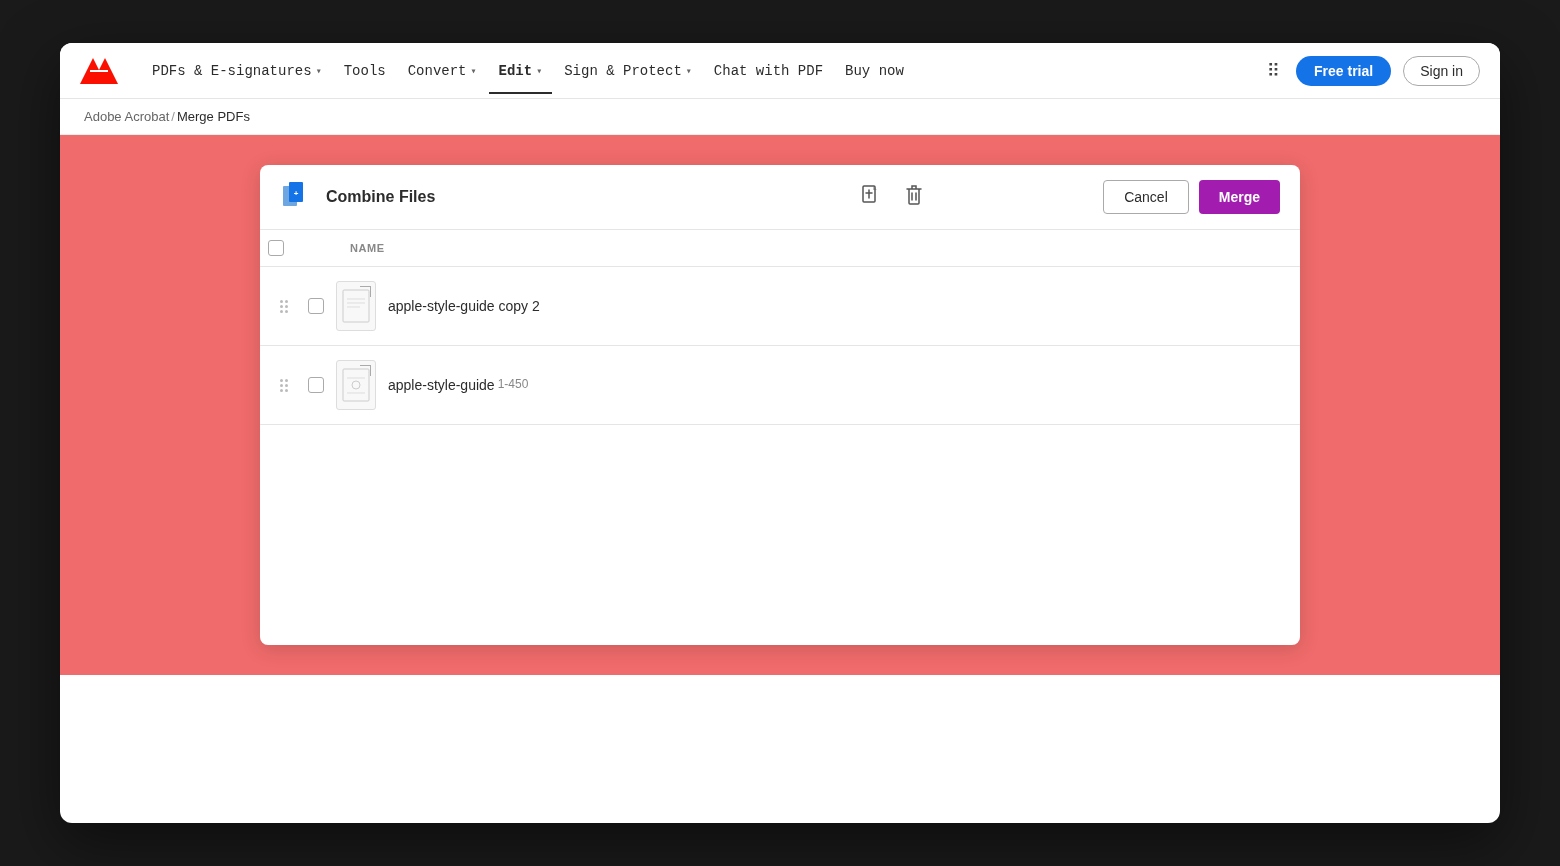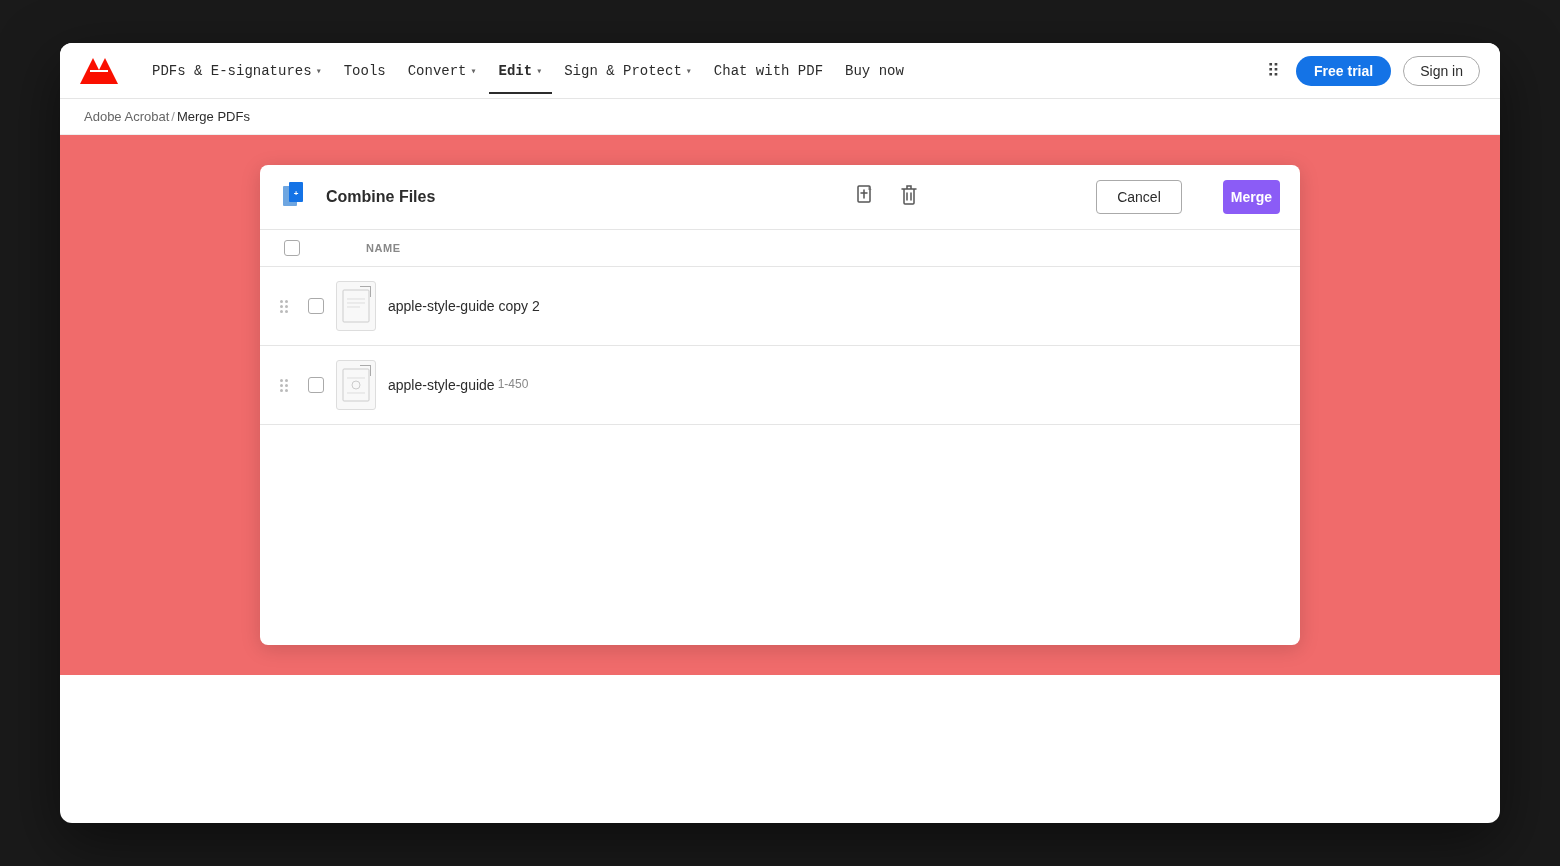--- a/index.html
+++ b/index.html
@@ -162,49 +162,49 @@
     }
     .toolbar-icon {
       color: #555;
       font-size: 20px;
       cursor: pointer;
       padding: 4px;
       border-radius: 4px;
     }
     .combine-actions {
       display: flex;
+      gap: 10px;
     }
     .btn-cancel {
       background: #fff;
       color: #2c2c2c;
       border: 1.5px solid #aaa;
       border-radius: 4px;
       padding: 8px 20px;
       font-size: 14px;
       cursor: pointer;
     }
     .btn-merge {
-      background: #8b5cf6;
+      background: #a21caf;
       color: #fff;
       border: none;
       border-radius: 4px;
-      padding: 8px 8px;
+      padding: 8px 20px;
       font-size: 14px;
       font-weight: 600;
       cursor: pointer;
-      margin-left: 41px;
     }
     
     .file-table {
       width: 100%;
     }
     .table-header {
       display: flex;
       align-items: center;
-      padding: 10px 20px;
+      padding: 10px 4px;
       border-bottom: 1px solid #e5e5e5;
       gap: 12px;
     }
     .col-checkbox {
       width: 24px;
       display: flex;
       align-items: center;
       justify-content: center;
     }
     .col-name {

